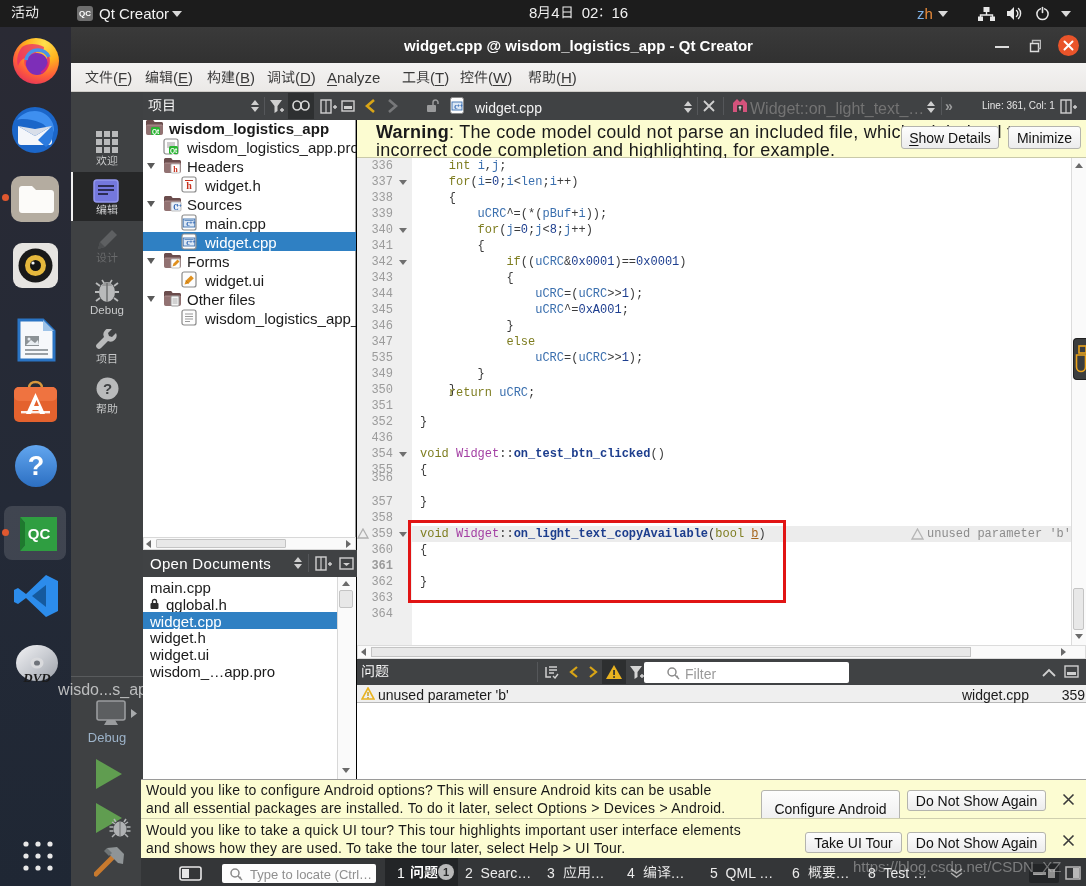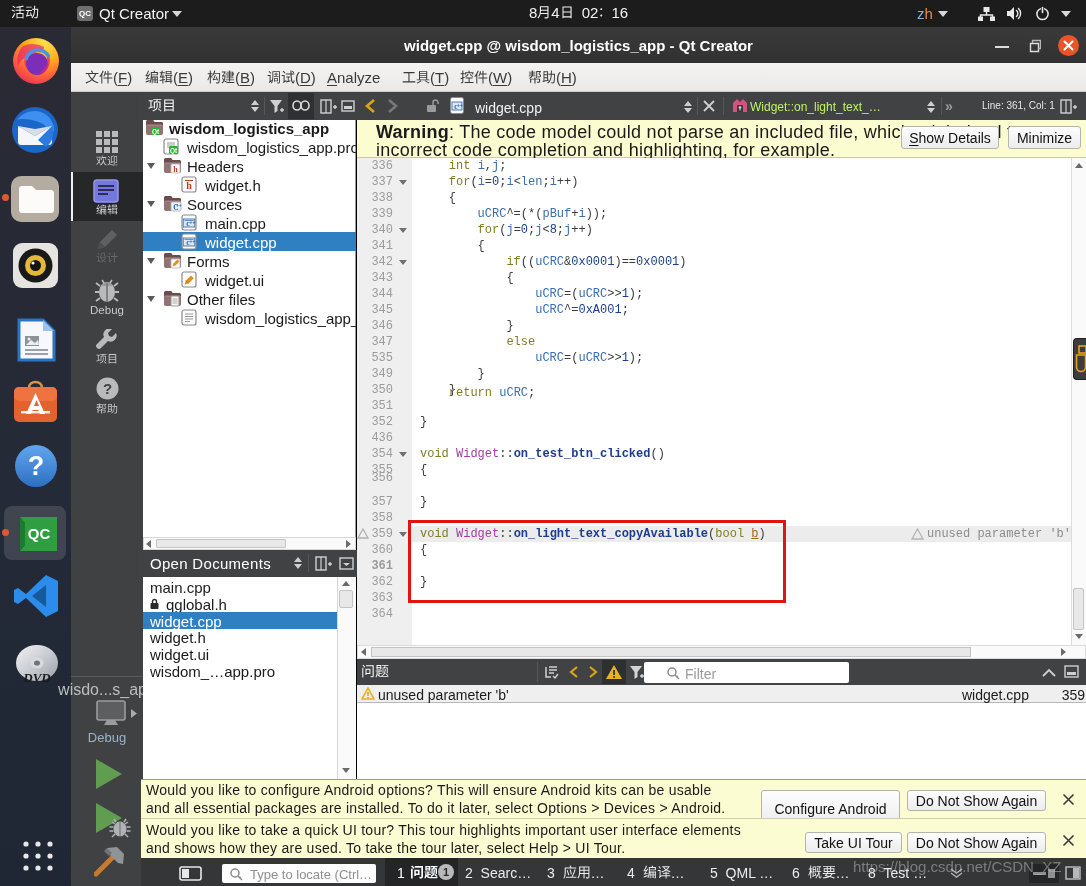--- a/index.html
+++ b/index.html
@@ -478,21 +478,21 @@
 <svg class="a" style="position:absolute;left:702px;top:99px" width="14" height="14" viewBox="0 0 14 14">
     <path d="M2 2l10 10M12 2L2 12" stroke="#cfcfcf" stroke-width="1.8"></path>
   </svg>
 <div class="a" style="left:723px;top:97px;width:1px;height:18px;background:#55575a"></div>
 <svg class="a" style="position:absolute;left:731px;top:97px" width="17" height="17" viewBox="0 0 17 17">
 <path d="M2 15V6l4-4 3 3 3-3 4 4v9h-4V9H6v6z" fill="#d4537c"></path>
 <rect x="6" y="8" width="6" height="7" rx="1" fill="#3a3a3a"></rect>
     <circle cx="9" cy="10.5" r="1.3" fill="#d8d8d8"></circle>
     <path d="M9 11.5v2" stroke="#d8d8d8" stroke-width="1"></path>
   </svg>
-<div class="a" style="position:absolute;left:750px;top:100px;;color:#bef264;font-size:12px">Widget::on_light_text_…</div>
+<div class="a" style="position:absolute;left:750px;top:100px;;color:#737373;font-size:16px">Widget::on_light_text_…</div>
 <div class="a" style="position:absolute;left:925px;top:100px;">
     <svg width="12" height="14" viewBox="0 0 12 14">
       <path d="M6 1l4 5H2zM6 13l4-5H2z" fill="#cfcfcf"></path>
     </svg>
   </div>
 <div class="a" style="left:941px;top:97px;width:1px;height:18px;background:#55575a"></div>
 <div class="a" style="position:absolute;left:945px;top:98px;;color:#9a9b9c;font-size:14px;font-weight:bold">»</div>
 <div class="a" style="position:absolute;left:982px;top:100px;;color:#e5e5e5;font-size:10px">Line: 361, Col: 1</div>
 <svg class="a" style="position:absolute;left:1060px;top:99px" width="17" height="15" viewBox="0 0 17 15">
 <rect x="1" y="1" width="10" height="13" fill="none" stroke="#d0d0d0" stroke-width="1.4"></rect>

